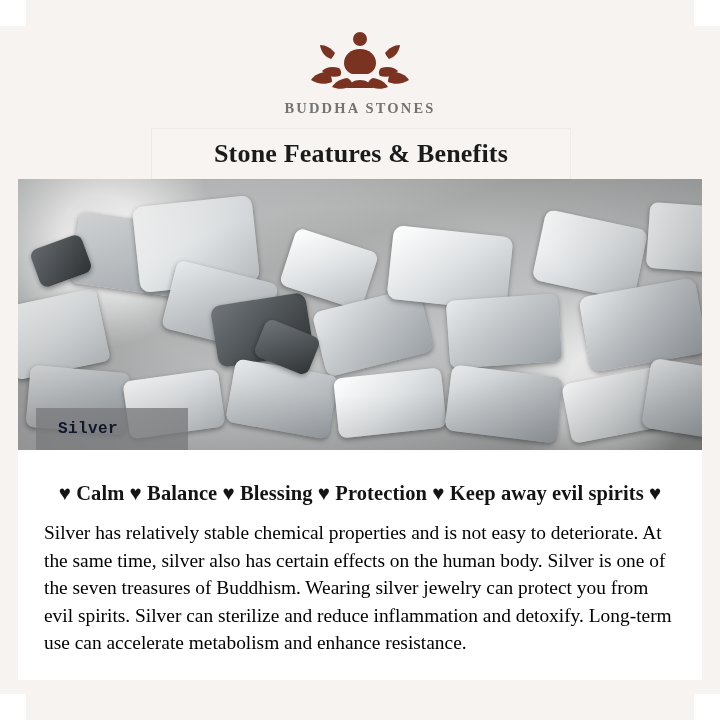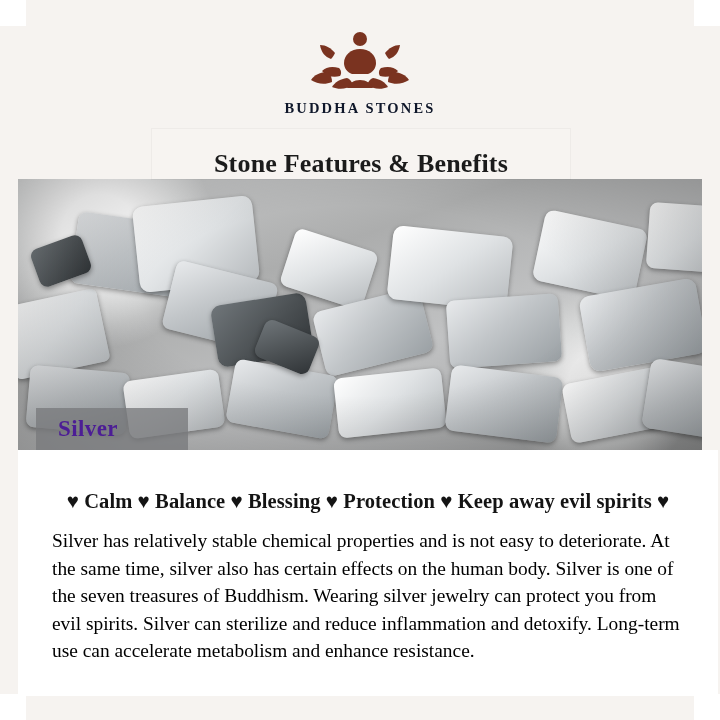--- a/index.html
+++ b/index.html
@@ -46,35 +46,35 @@
     display: block;
     margin: 0 auto;
     width: 130px;
     height: 74px;
   }
   .brand-name {
     margin-top: 4px;
     font-family: "Liberation Serif", serif;
     font-size: 14.5px;
     letter-spacing: 2.2px;
-    color: #0f172a;
+    color: #737373;
     font-weight: bold;
   }
 
   
   .title-banner {
     position: absolute;
     top: 129px;
     left: 152px;
     width: 418px;
     height: 50px;
     background: #f7f4f1;
     box-shadow: 0 0 0 1px rgba(0,0,0,0.03);
     display: flex;
-    align-items: flex-end;
+    align-items: center;
     justify-content: center;
     z-index: 3;
   }
   .title-banner .title-text {
     font-family: "Liberation Serif", serif;
     font-weight: bold;
     font-size: 26px;
     color: #1b1b1b;
     letter-spacing: 0.2px;
   }
@@ -123,38 +123,38 @@
     left: 18px;
     bottom: 0;
     width: 152px;
     height: 42px;
     background: rgba(120,122,124,0.78);
     display: flex;
     align-items: center;
     z-index: 3;
   }
   .stone-tag .stone-name {
-    color: #4c1d95;
-    font-family: Liberation Serif, serif;
-    font-weight: bold;
-    font-size: 23px;
+    color: #0f172a;
+    font-family: Liberation Mono, monospace;
+    font-weight: bold;
+    font-size: 16px;
     padding-left: 22px;
     letter-spacing: 0.4px;
   }
 
   
   .text-panel {
     position: absolute;
     top: 450px;
     left: 18px;
     width: 684px;
     height: 230px;
     background: #ffffff;
     z-index: 2;
-    padding: 8px;
+    padding: 0;
   }
   .keywords {
     margin: 32px 0 0 0;
     text-align: center;
     font-family: "Liberation Serif", serif;
     font-weight: bold;
     font-size: 20.5px;
     color: #141414;
     letter-spacing: 0.1px;
   }

